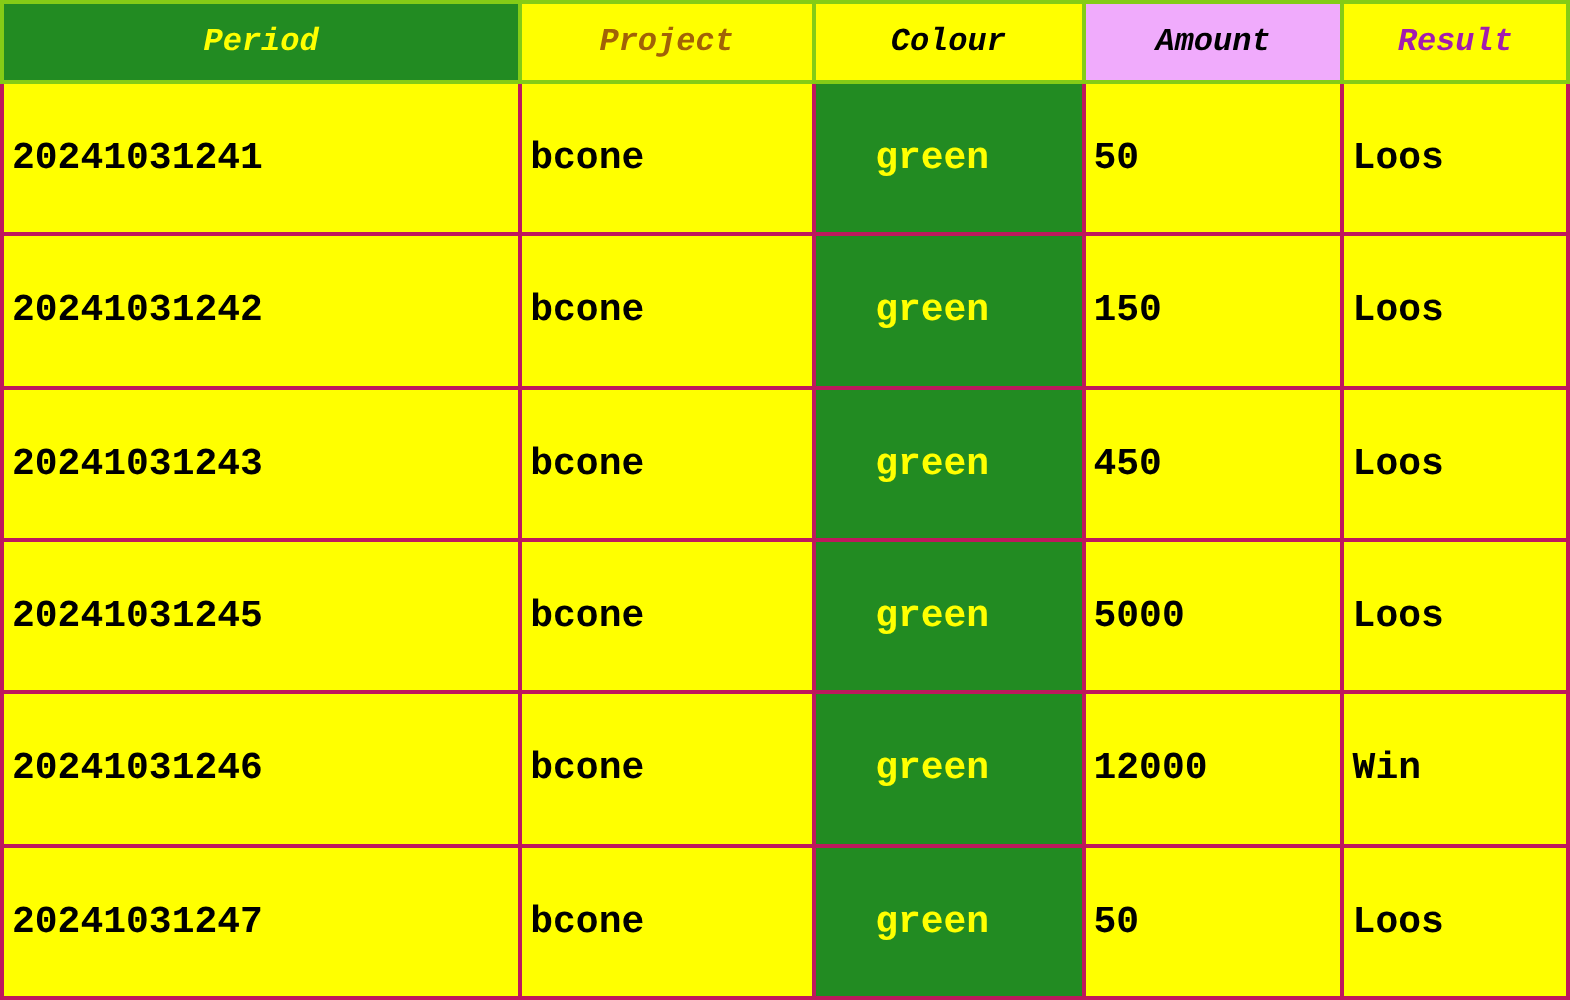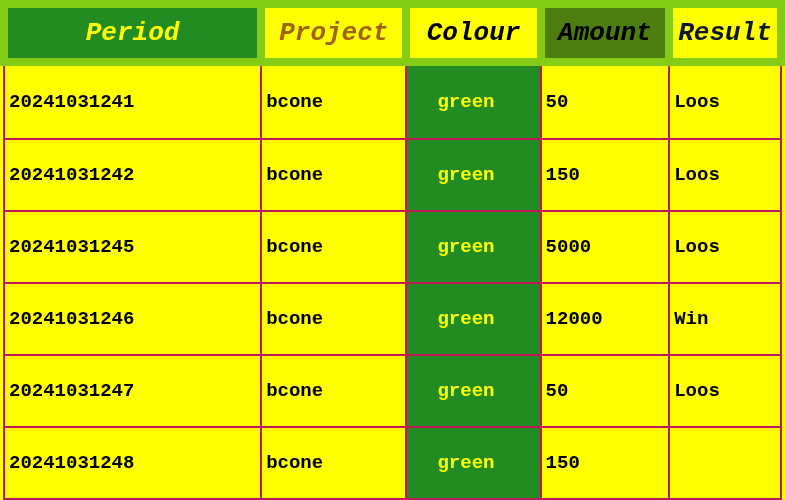--- a/index.html
+++ b/index.html
@@ -21,23 +21,23 @@
       height: 500px;
       border-collapse: collapse;
       table-layout: fixed;
     }
 
     thead tr {
       background: #ffff00;
     }
 
     thead th {
-      border: 8px solid #84cc16;
+      border: 2px solid #84cc16;
       padding: 10px 0;
-      font-size: 26px;
+      font-size: 16px;
       font-weight: bold;
       color: #000;
       text-align: center;
       font-style: italic;
     }
 
     thead th.period-col {
       color: #ffff00;
       background: #228B22;
       width: 230px;
@@ -50,26 +50,26 @@
     }
 
     thead th.colour-col {
       color: #000;
       background: #ffff00;
       width: 120px;
     }
 
     thead th.amount-col {
       color: #000;
-      background: #4d7c0f;
+      background: #f0abfc;
       width: 115px;
     }
 
     thead th.result-col {
-      color: #0f172a;
+      color: #a21caf;
       background: #ffff00;
       width: 100px;
     }
 
     tbody tr {
       background: #ffff00;
     }
 
     tbody td {
       border: 2px solid #be185d;
@@ -117,41 +117,41 @@
         <td>Loos</td>
       </tr>
       <tr>
         <td>20241031242</td>
         <td>bcone</td>
         <td class="colour-cell">green</td>
         <td>150</td>
         <td>Loos</td>
       </tr>
       <tr>
+        <td>20241031243</td>
+        <td>bcone</td>
+        <td class="colour-cell">green</td>
+        <td>450</td>
+        <td>Loos</td>
+      </tr>
+      <tr>
         <td>20241031245</td>
         <td>bcone</td>
         <td class="colour-cell">green</td>
         <td>5000</td>
         <td>Loos</td>
       </tr>
       <tr>
         <td>20241031246</td>
         <td>bcone</td>
         <td class="colour-cell">green</td>
         <td>12000</td>
         <td>Win</td>
       </tr>
       <tr>
         <td>20241031247</td>
         <td>bcone</td>
         <td class="colour-cell">green</td>
         <td>50</td>
         <td>Loos</td>
       </tr>
-      <tr>
-        <td>20241031248</td>
-        <td>bcone</td>
-        <td class="colour-cell">green</td>
-        <td>150</td>
-        <td></td>
-      </tr>
     </tbody>
 </table>
 
 </body></html>

